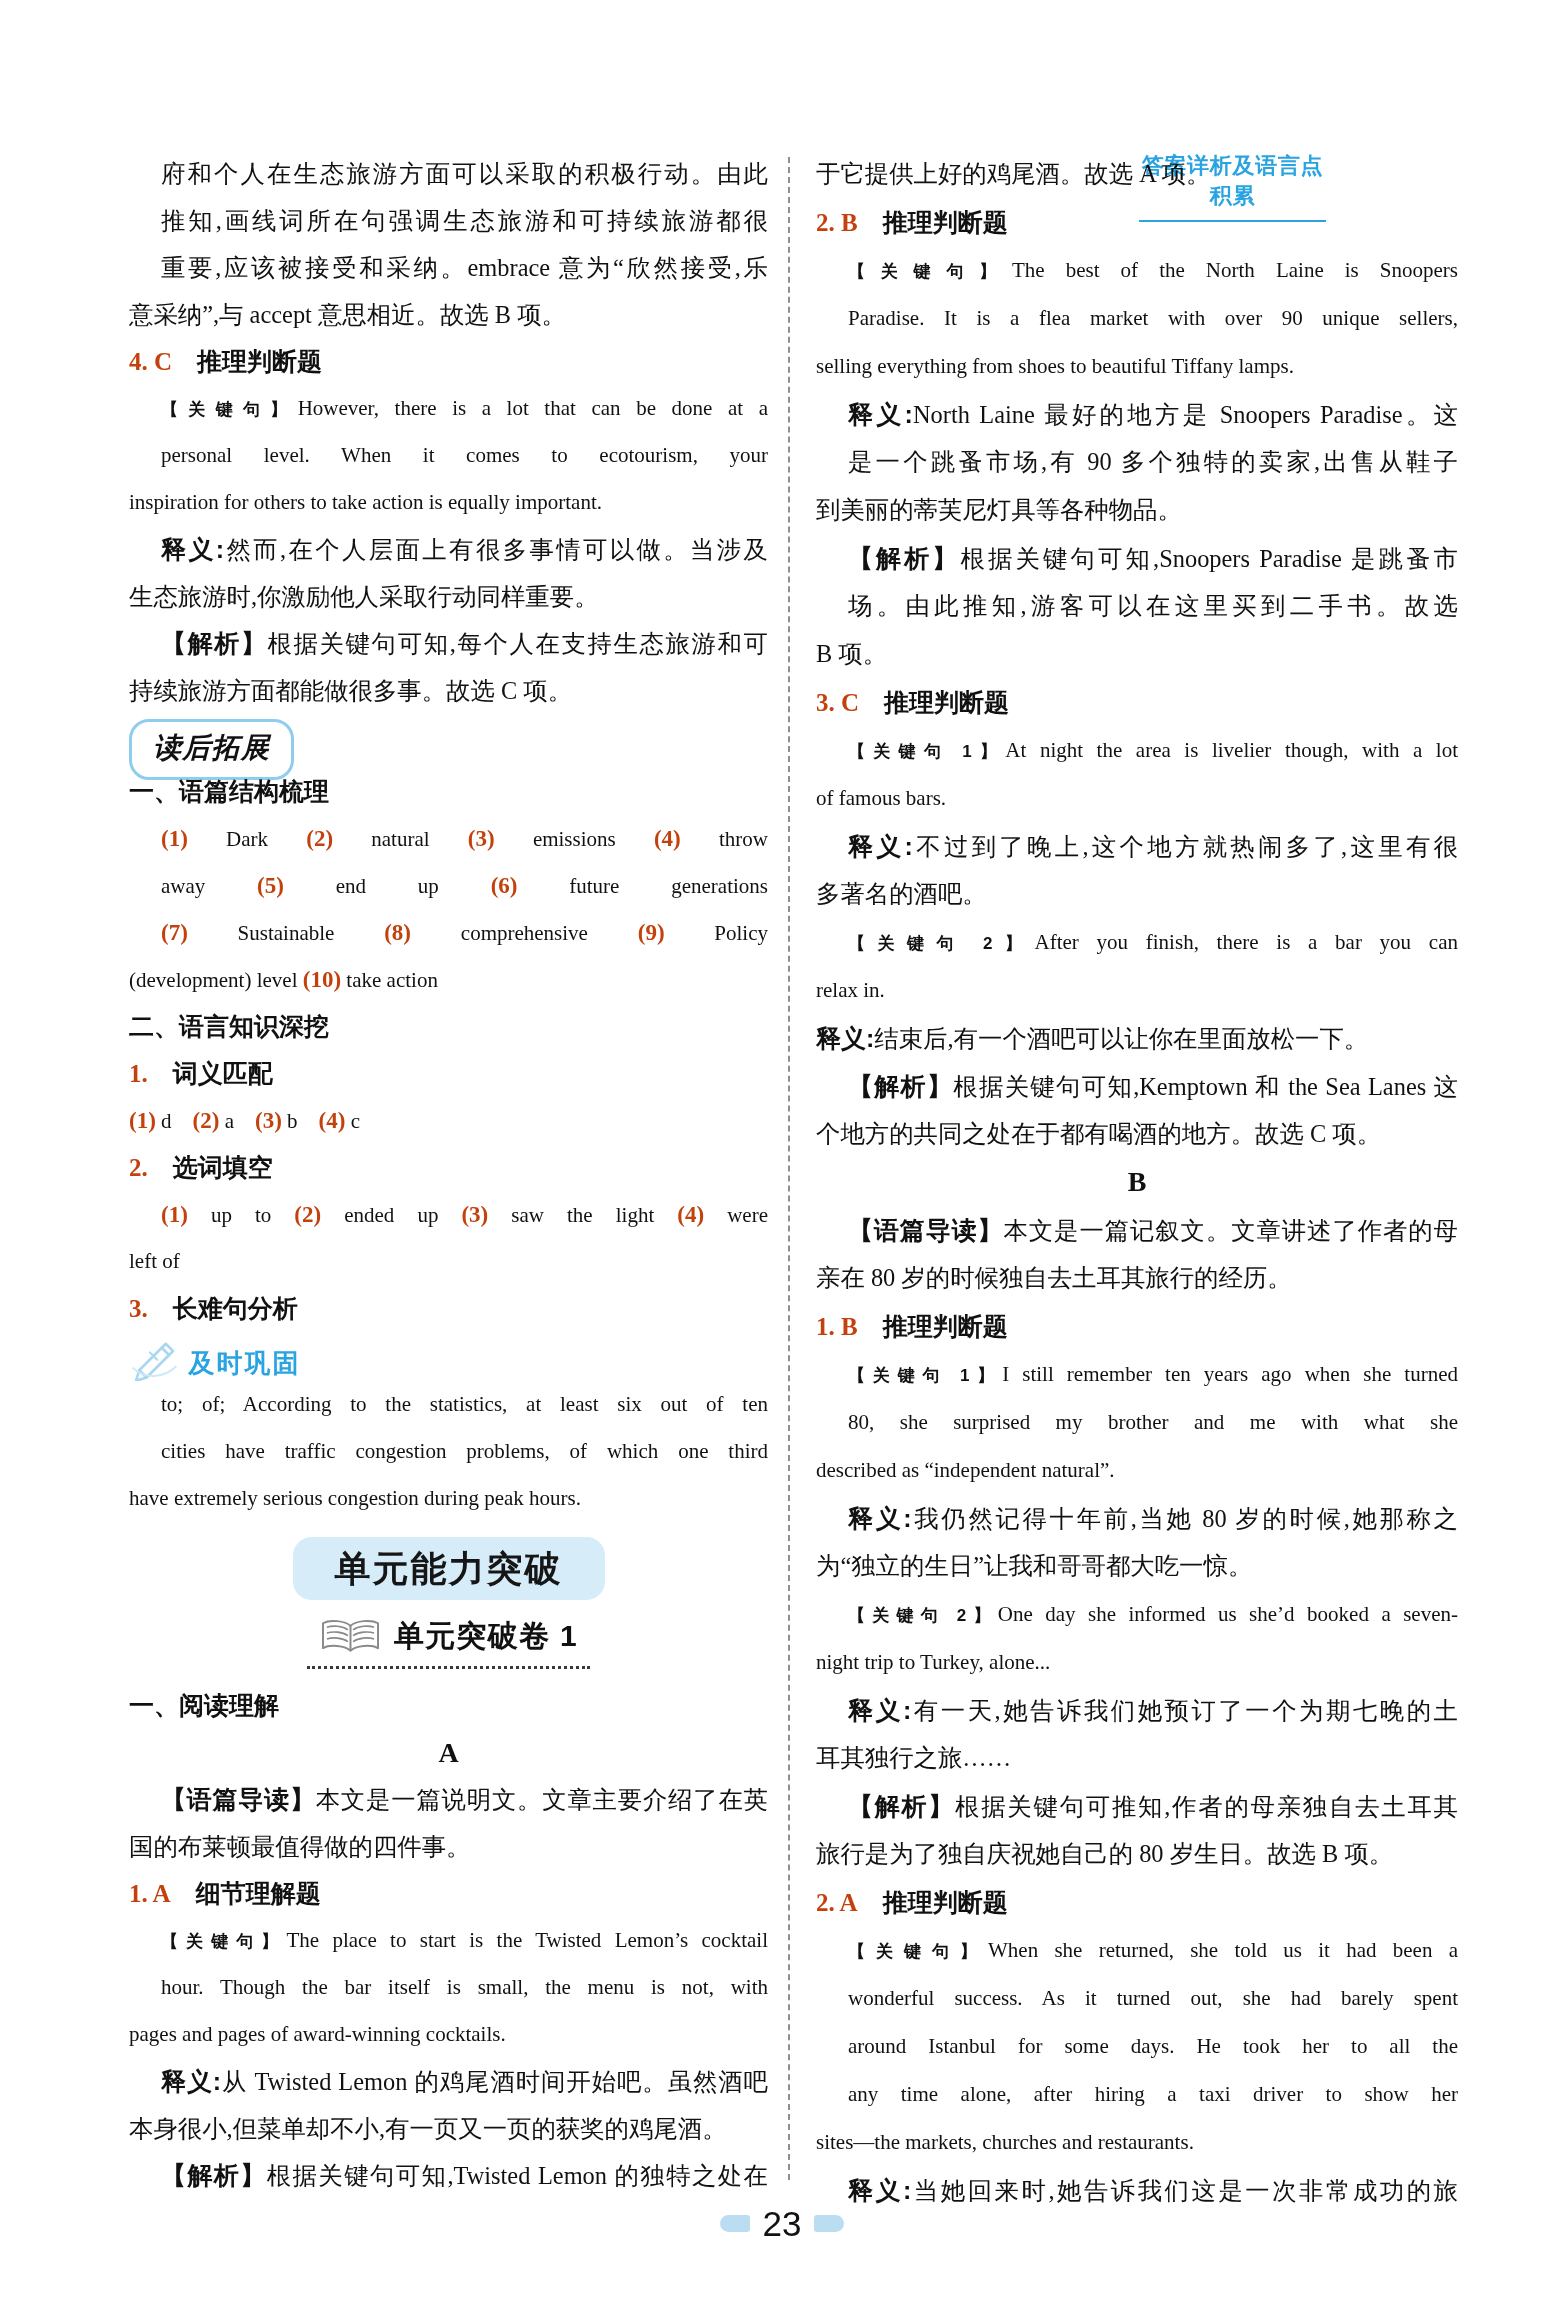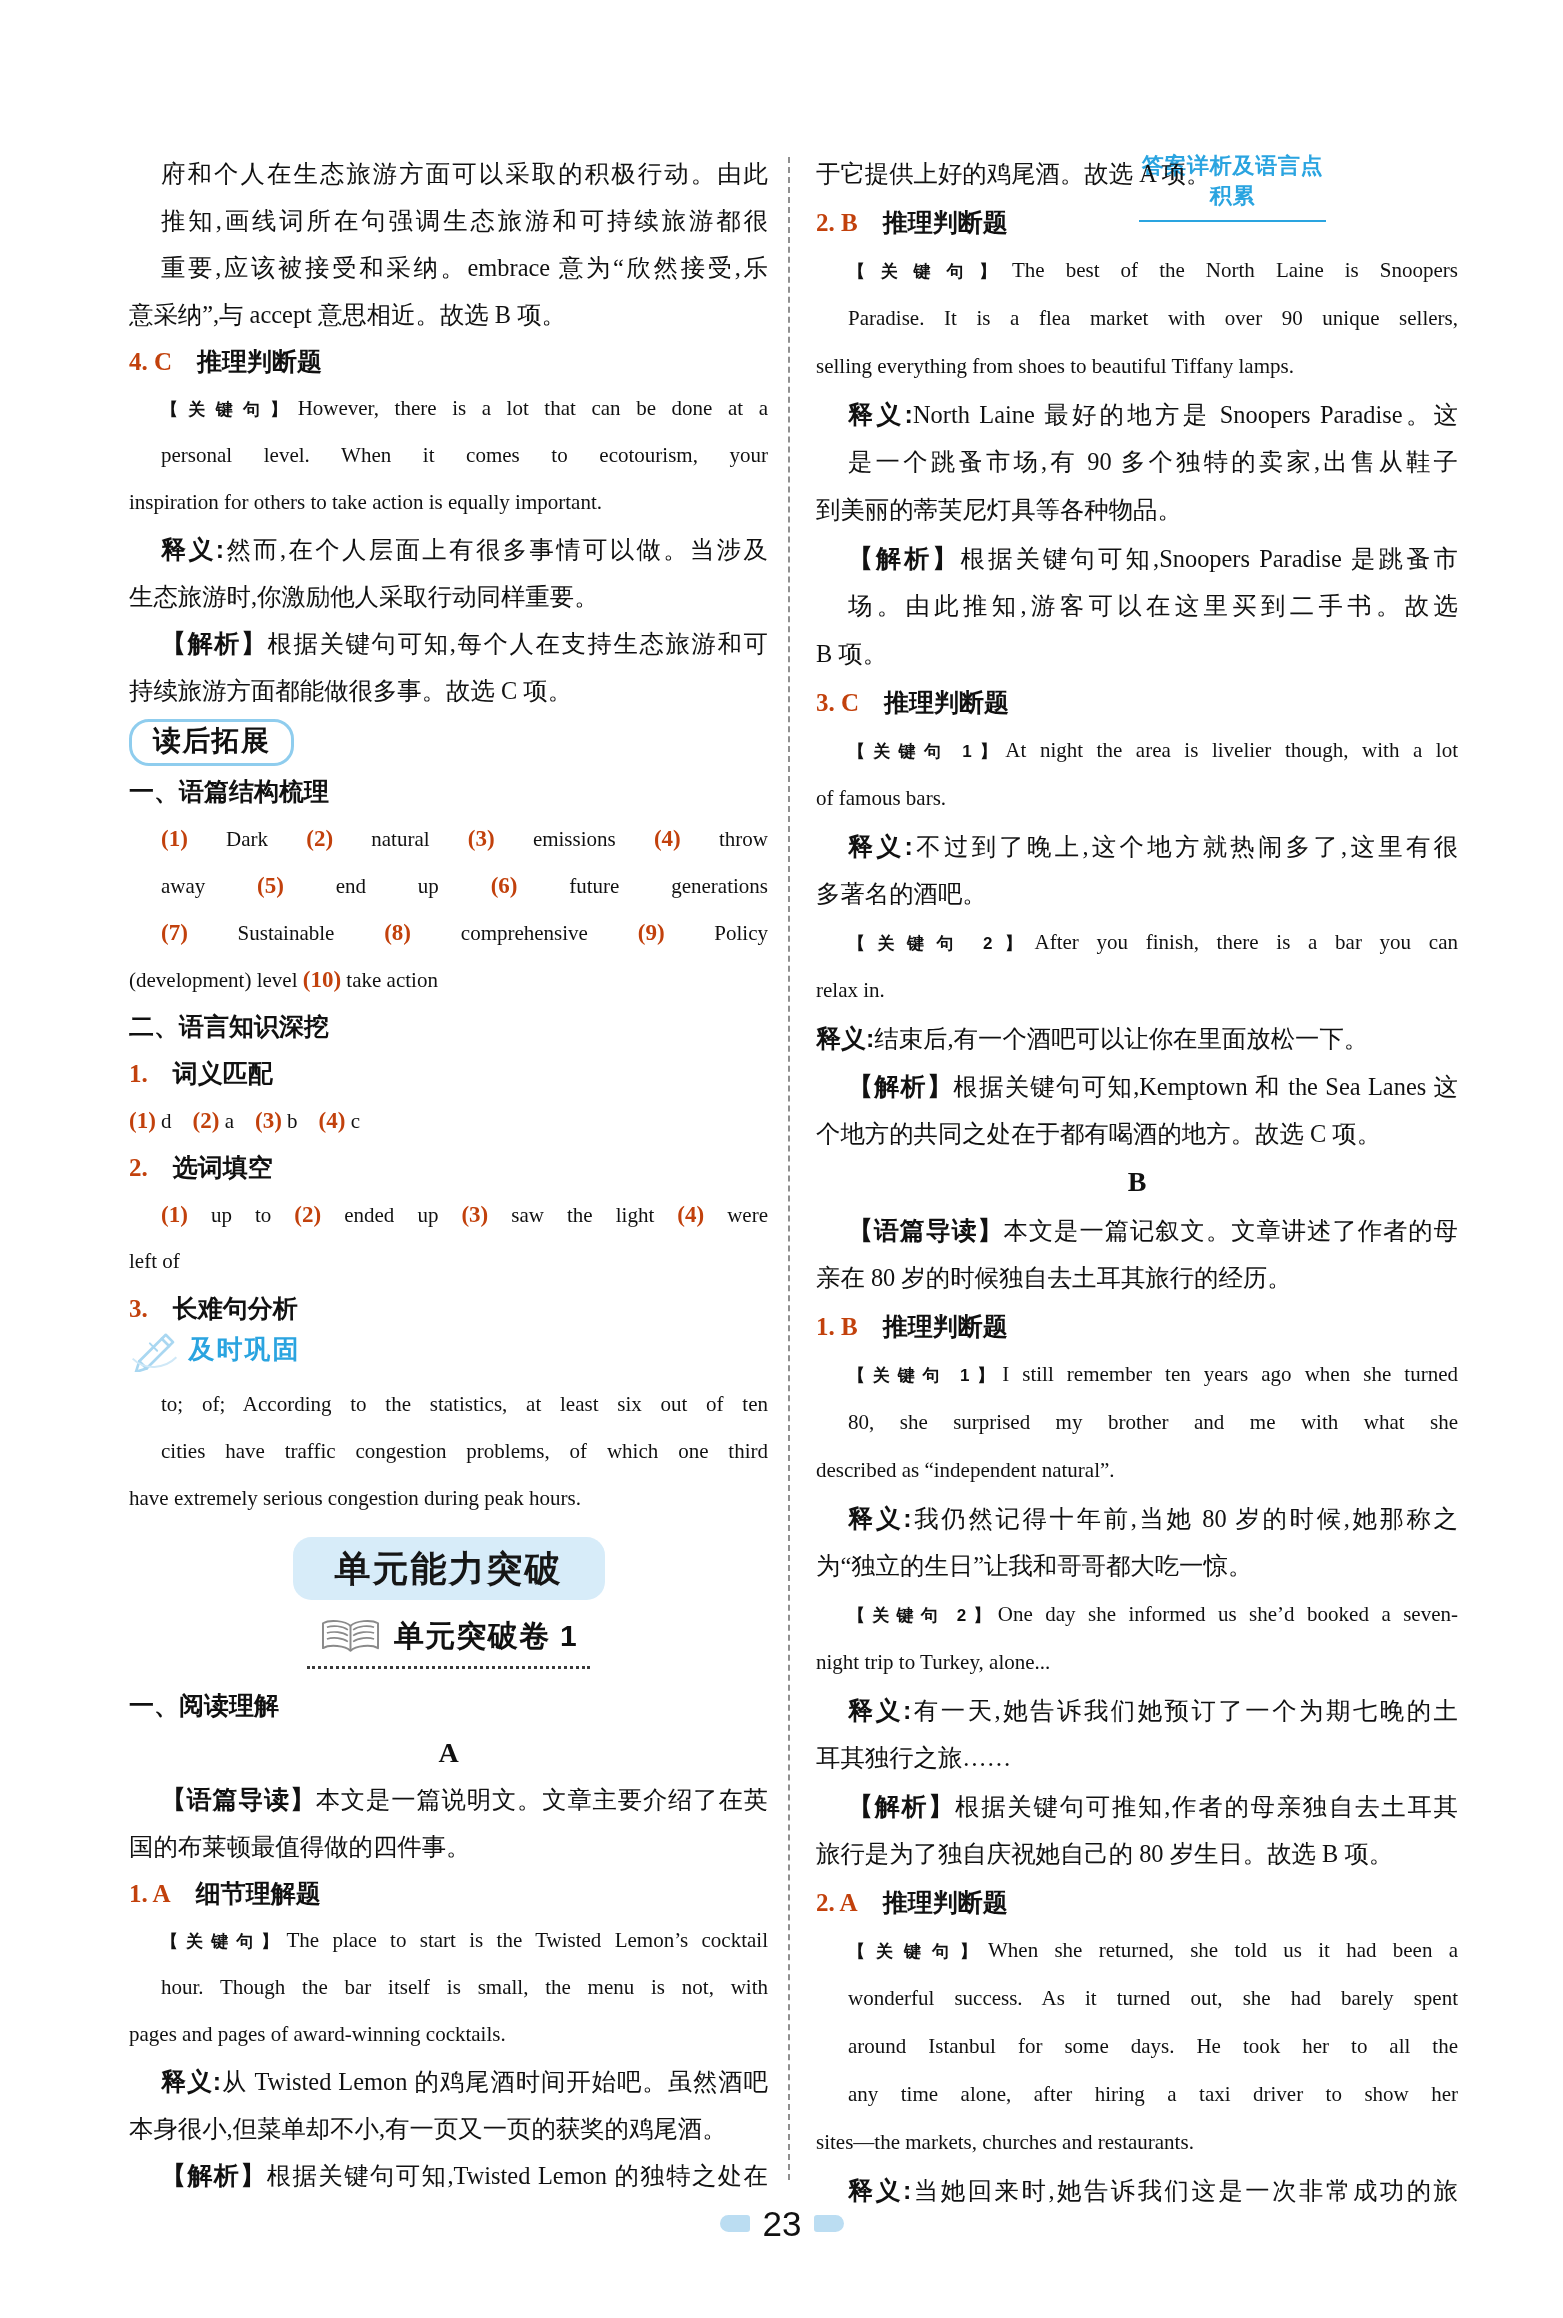--- a/index.html
+++ b/index.html
@@ -27,26 +27,26 @@
   .line.center{text-align:center;text-align-last:center;}
   .line.en{font-size:21px;}
   .seg-hei{font-family:"Liberation Sans","DejaVu Sans",sans-serif;font-weight:700;font-size:25px;}
   .en .seg-hei{font-size:17px;}
   .seg-blue{color:#c2410c;font-weight:700;font-size:25px;}
   .en .seg-blue{font-size:23px;}
   .seg-bserif{font-weight:700;font-size:28px;}
   
   .badge-block{height:54px;padding-top:5.3px;box-sizing:border-box;}
   .badge{
-    display:inline-block;border:3.3px solid #8fcdee;border-radius:20px;padding:0 21px;height:41px;
+    display:inline-block;border:3.3px solid #8fcdee;border-radius:20px;padding:7px 21px;height:41px;
     line-height:38px;font-family:"Liberation Sans","DejaVu Sans",sans-serif;font-weight:700;
-    font-size:28px;color:#111;letter-spacing:1.3px;background:#fff;
+    font-size:28px;color:#111;letter-spacing:1.3px;background:#fff;font-style:italic;
   }
   
-  .jishi-block{height:49px;display:flex;align-items:flex-start;gap:9.2px;padding-left:1.3px;box-sizing:border-box;}
+  .jishi-block{height:49px;display:flex;align-items:flex-end;gap:9.2px;padding-left:1.3px;box-sizing:border-box;}
   .jishi-text{font-family:"Liberation Sans","DejaVu Sans",sans-serif;font-weight:700;font-size:26px;color:#2aa4e0;letter-spacing:2px;}
   
   .banner-block{height:94px;padding-top:14.5px;box-sizing:border-box;display:flex;justify-content:center;align-items:flex-start;}
   .banner{
     width:312px;height:63px;background:#d7ecf9;border-radius:18.4px;text-align:center;line-height:63px;
     font-family:"Liberation Sans","DejaVu Sans",sans-serif;font-weight:700;font-size:36px;color:#161616;letter-spacing:2px;
   }
   
   .book-block{height:66px;text-align:center;box-sizing:border-box;}
   .book-inner{display:inline-flex;align-items:center;gap:12px;border-bottom:3.3px dotted #3a3a3a;padding:0 12px 9.2px 12px;}

